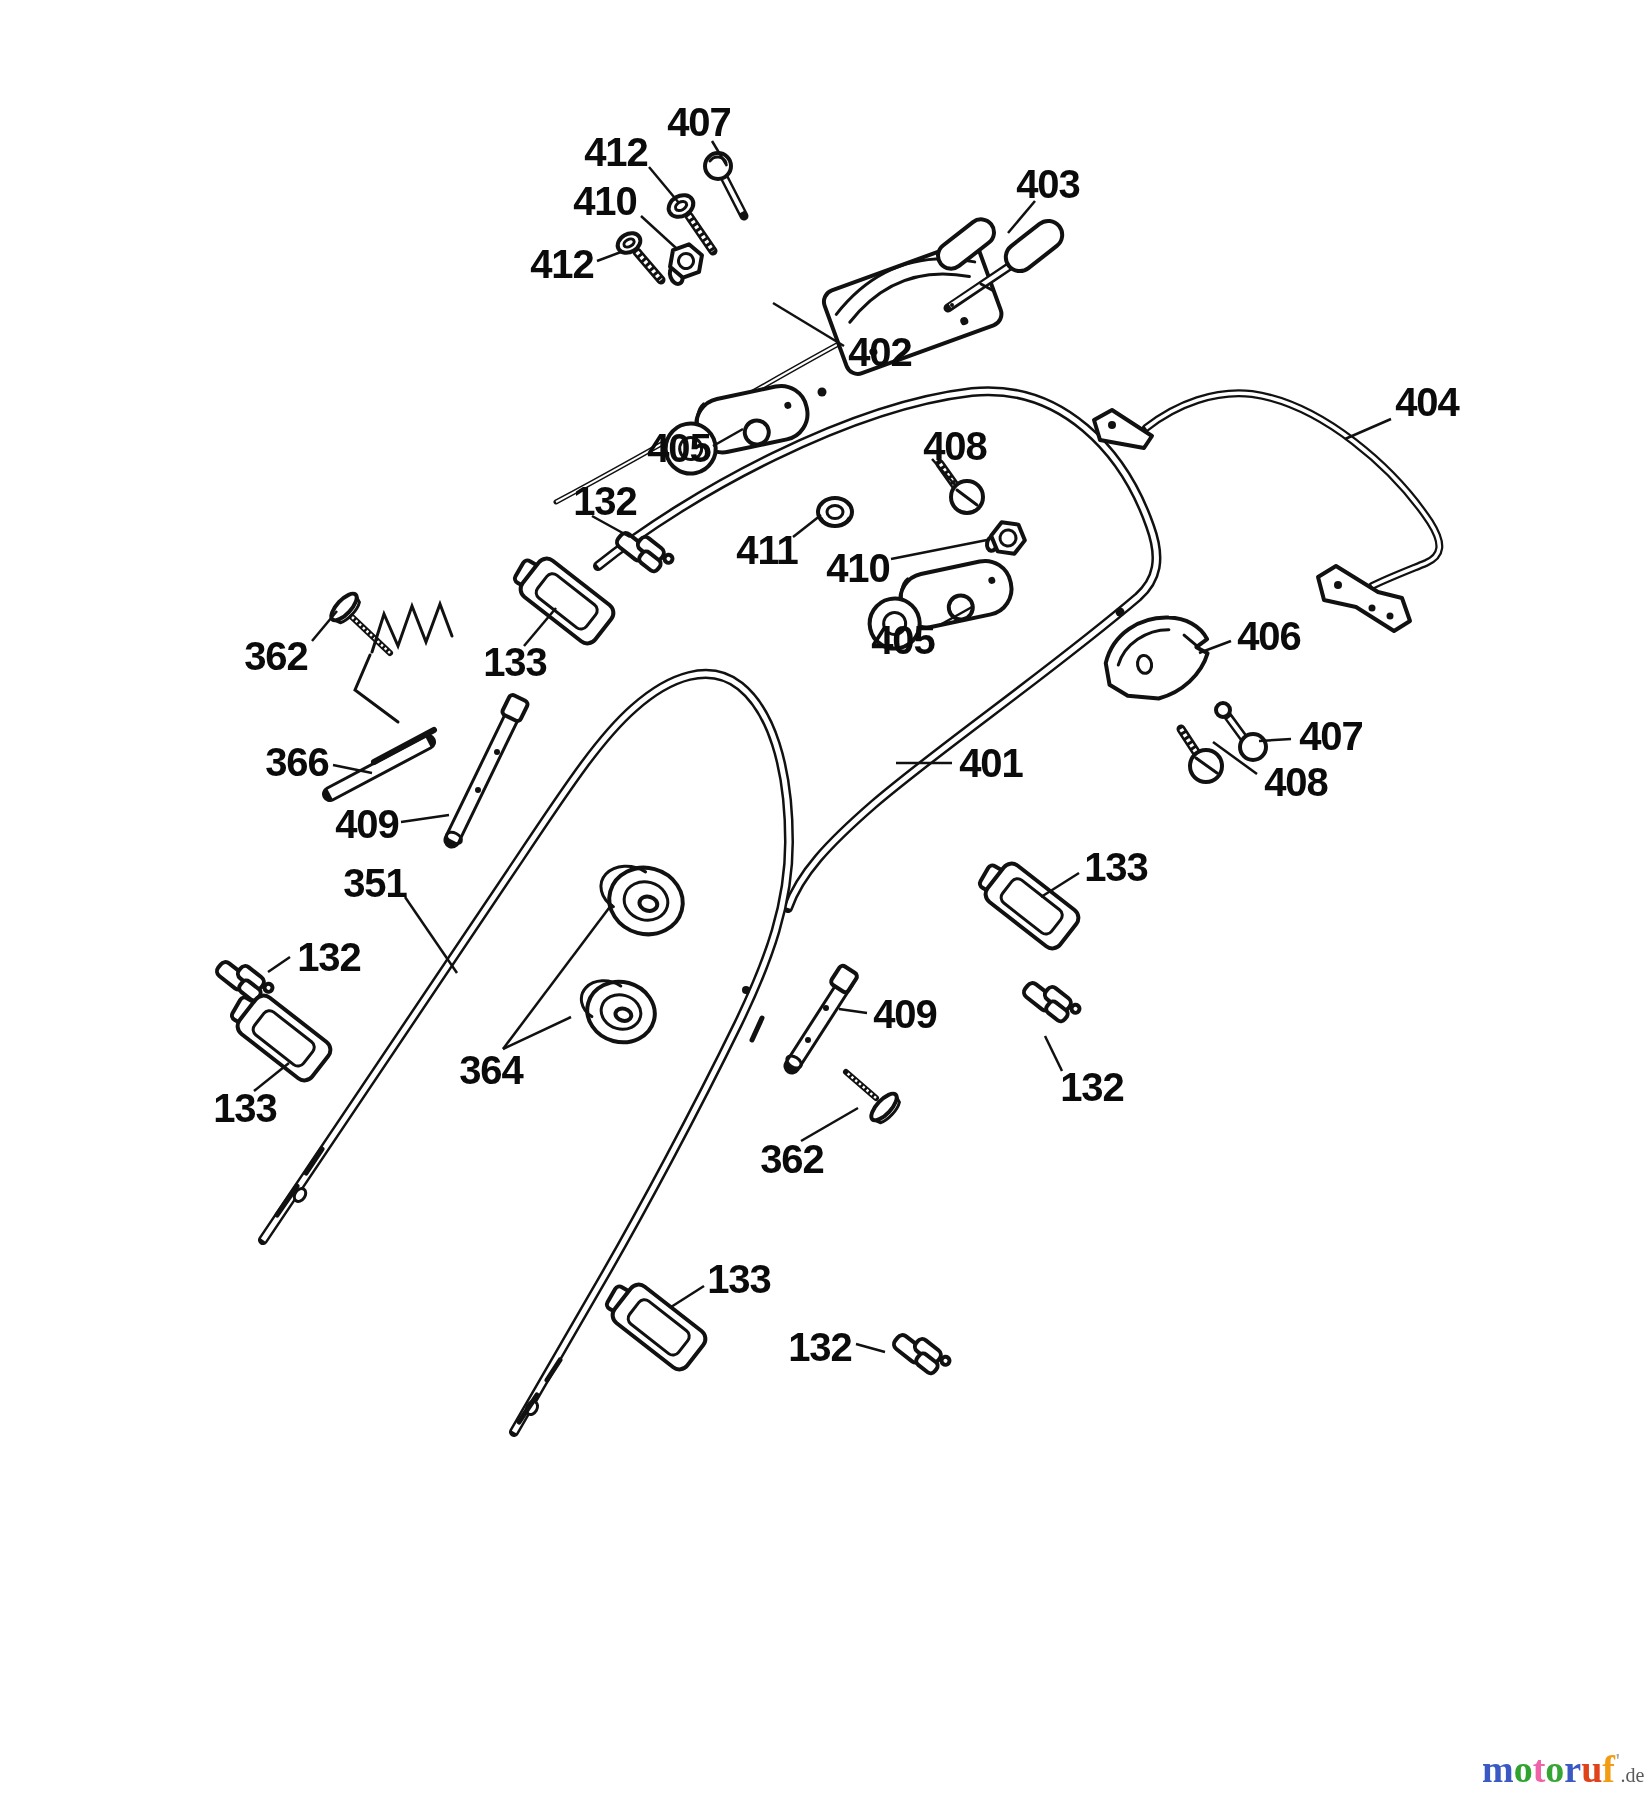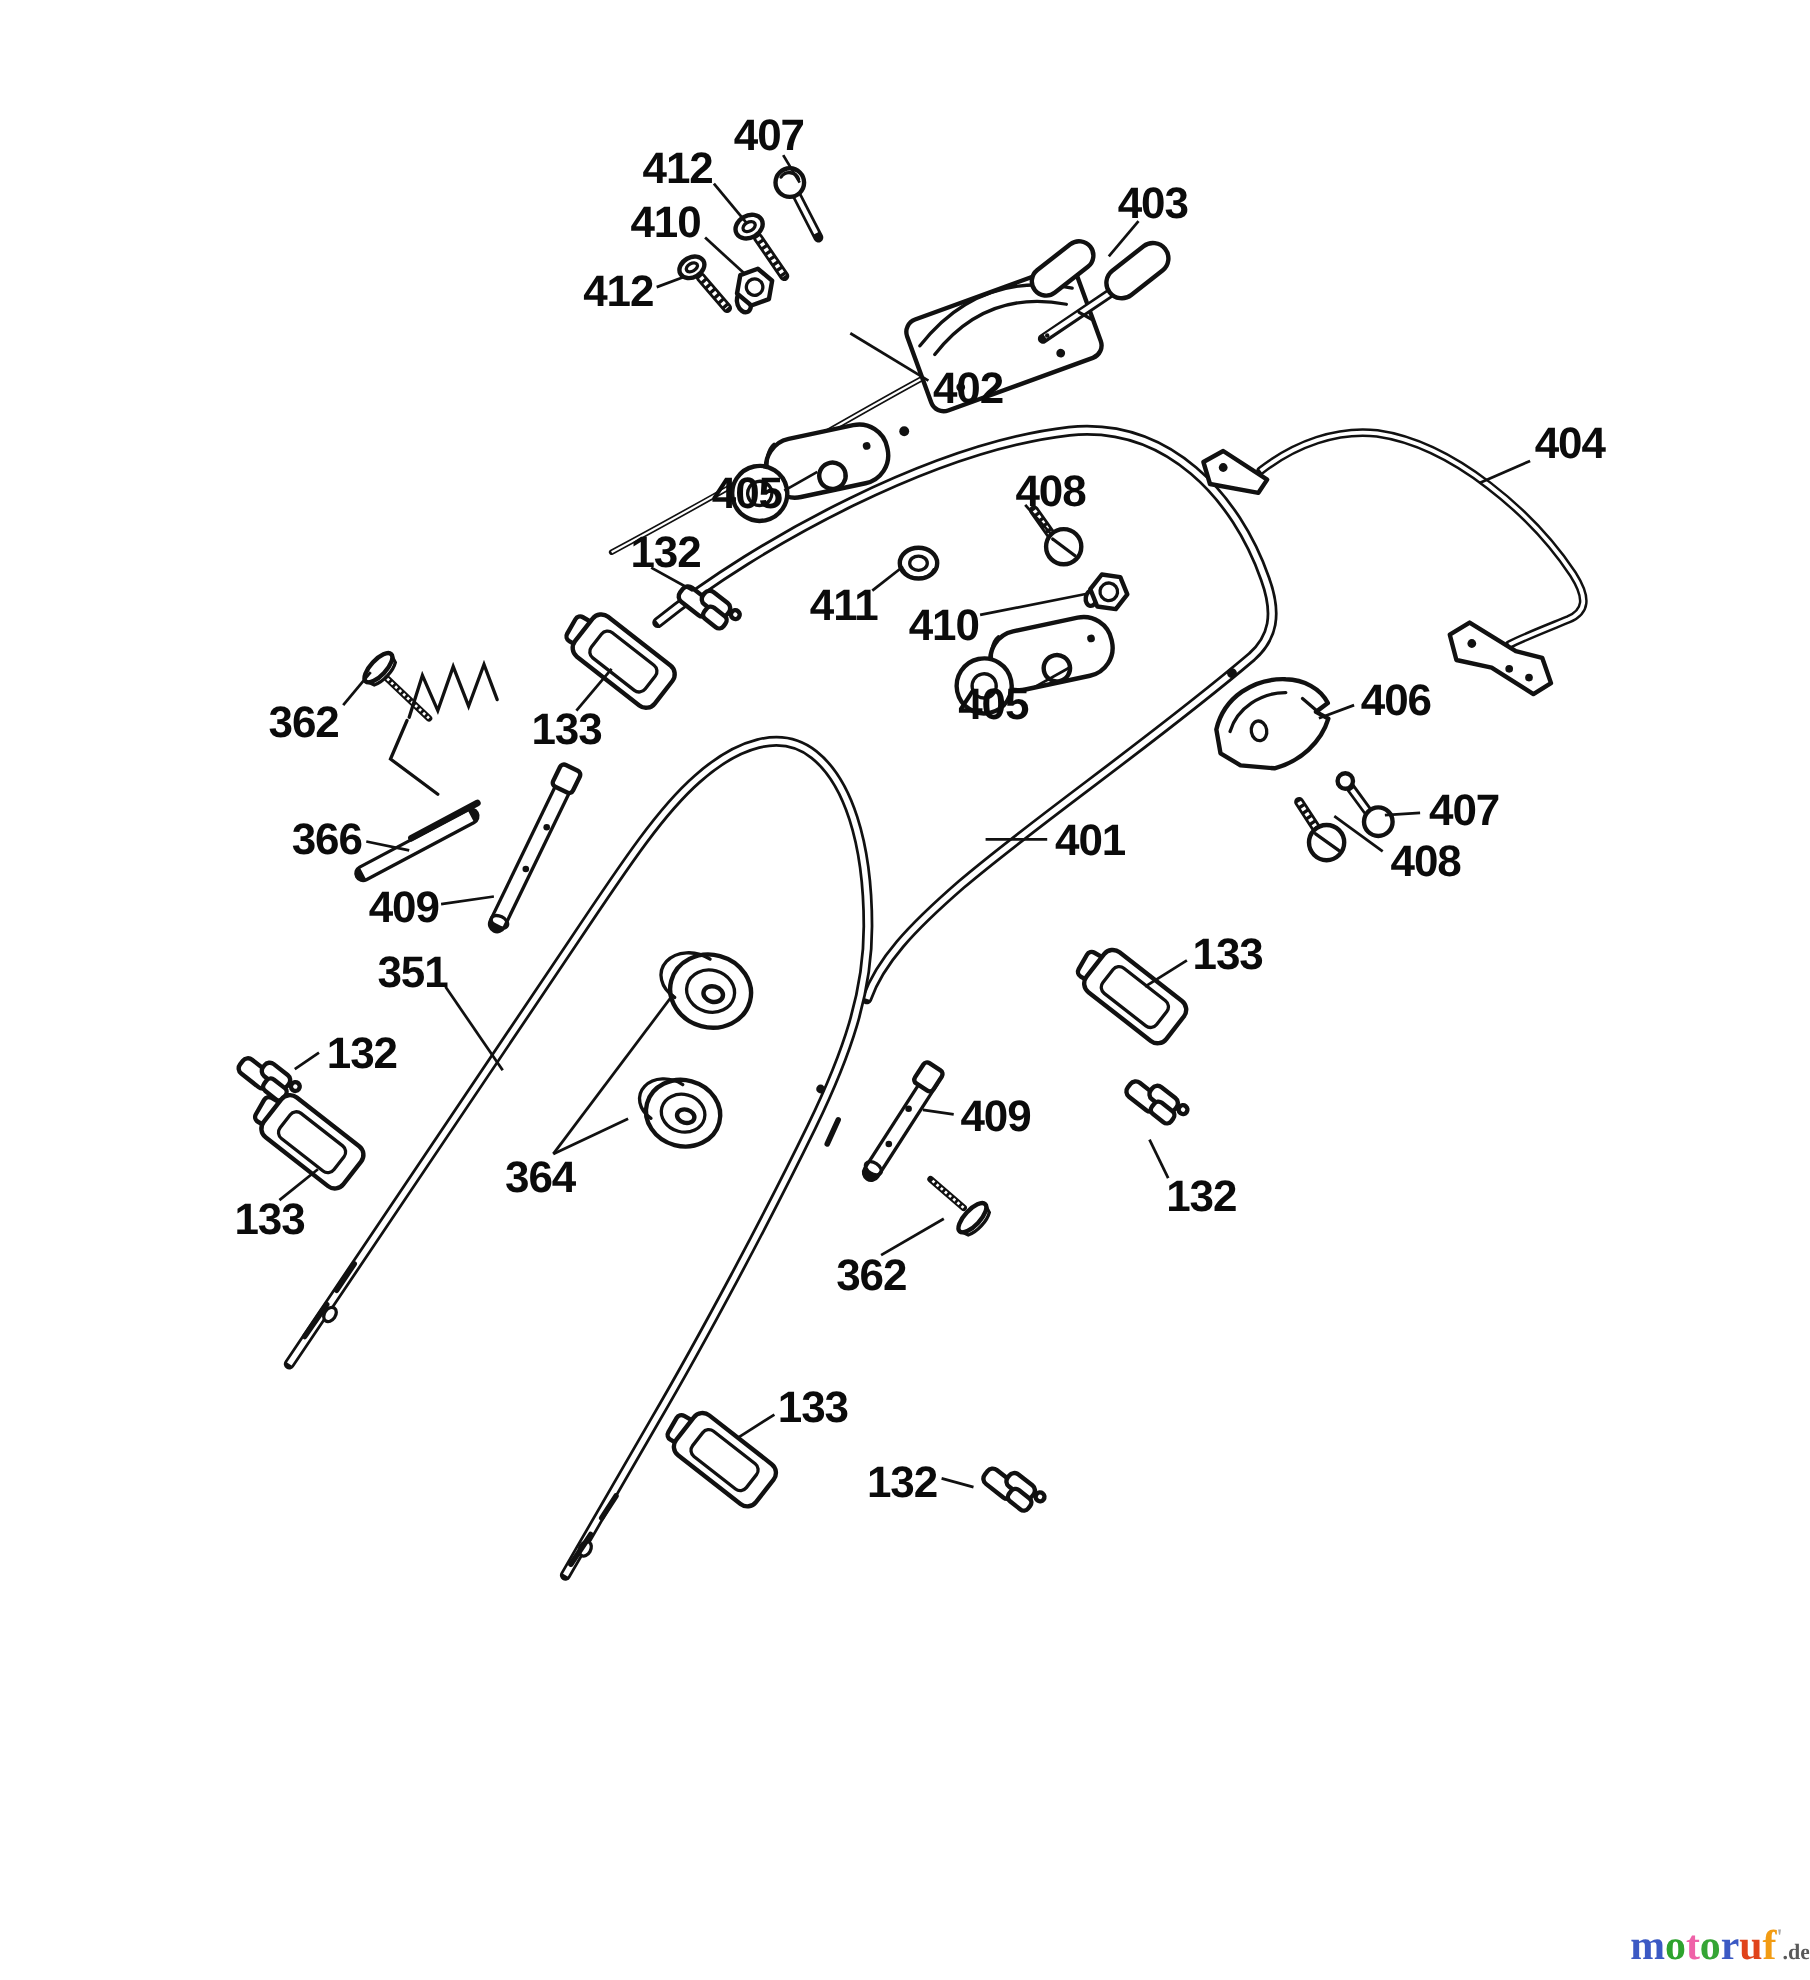--- a/index.html
+++ b/index.html
@@ -23,21 +23,21 @@
   .thread-i{fill:none;stroke:#fff;stroke-width:4;stroke-linecap:butt;stroke-dasharray:3 3;}
   .thread-thin-o{fill:none;stroke:#111;stroke-width:6;stroke-linecap:round;}
   .thread-thin-i{fill:none;stroke:#fff;stroke-width:2.5;stroke-linecap:butt;stroke-dasharray:2.5 2.5;}
   .slotmark{stroke:#111;stroke-width:5;stroke-linecap:round;}
   .lbl{font-family:"Liberation Sans",sans-serif;font-weight:bold;font-size:40px;
        fill:#0b0b0b;letter-spacing:-1px;text-anchor:middle;}
   .leader{stroke:#111;stroke-width:2.5;}
   #watermark{position:absolute;left:1482px;top:1750px;white-space:nowrap;
              font-family:"Liberation Serif",serif;font-weight:bold;font-size:38px;line-height:1;}
   #watermark .tick{font-size:20px;vertical-align:14px;}
-  #watermark .suffix{font-size:20px;font-weight:bold;}
+  #watermark .suffix{font-size:20px;font-weight:normal;}
 </style>
 </head>
 <body>
 
 <div id="stage">
 <svg width="1645" height="1800" viewBox="0 0 1645 1800">
 
   <defs>
     <g id="clamp405">
       <rect x="-52" y="-27" width="112" height="54" rx="26" class="part"></rect>

